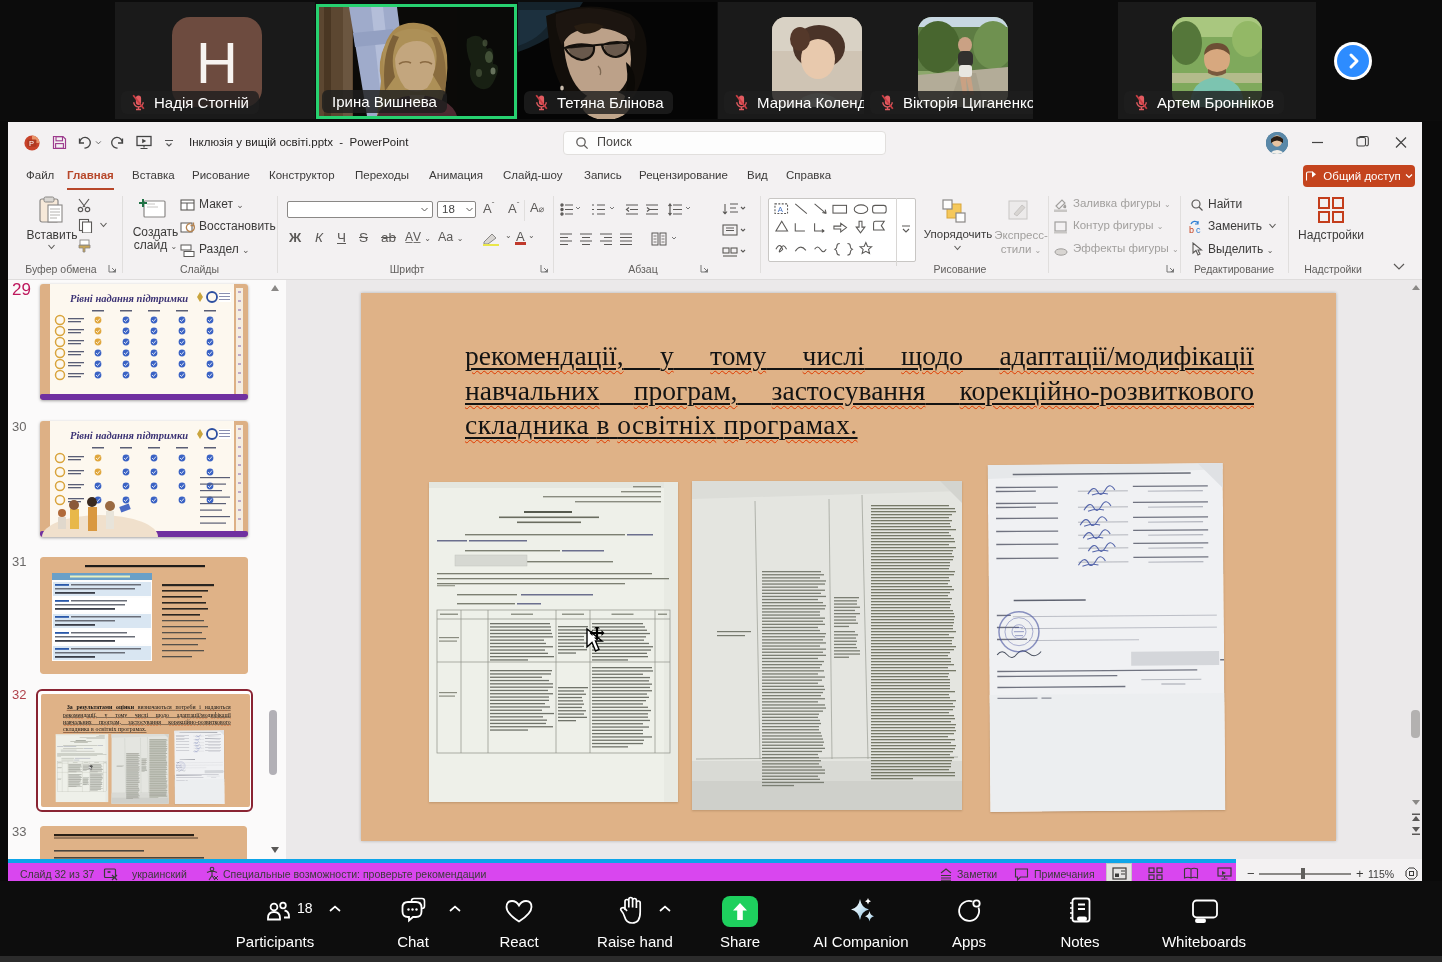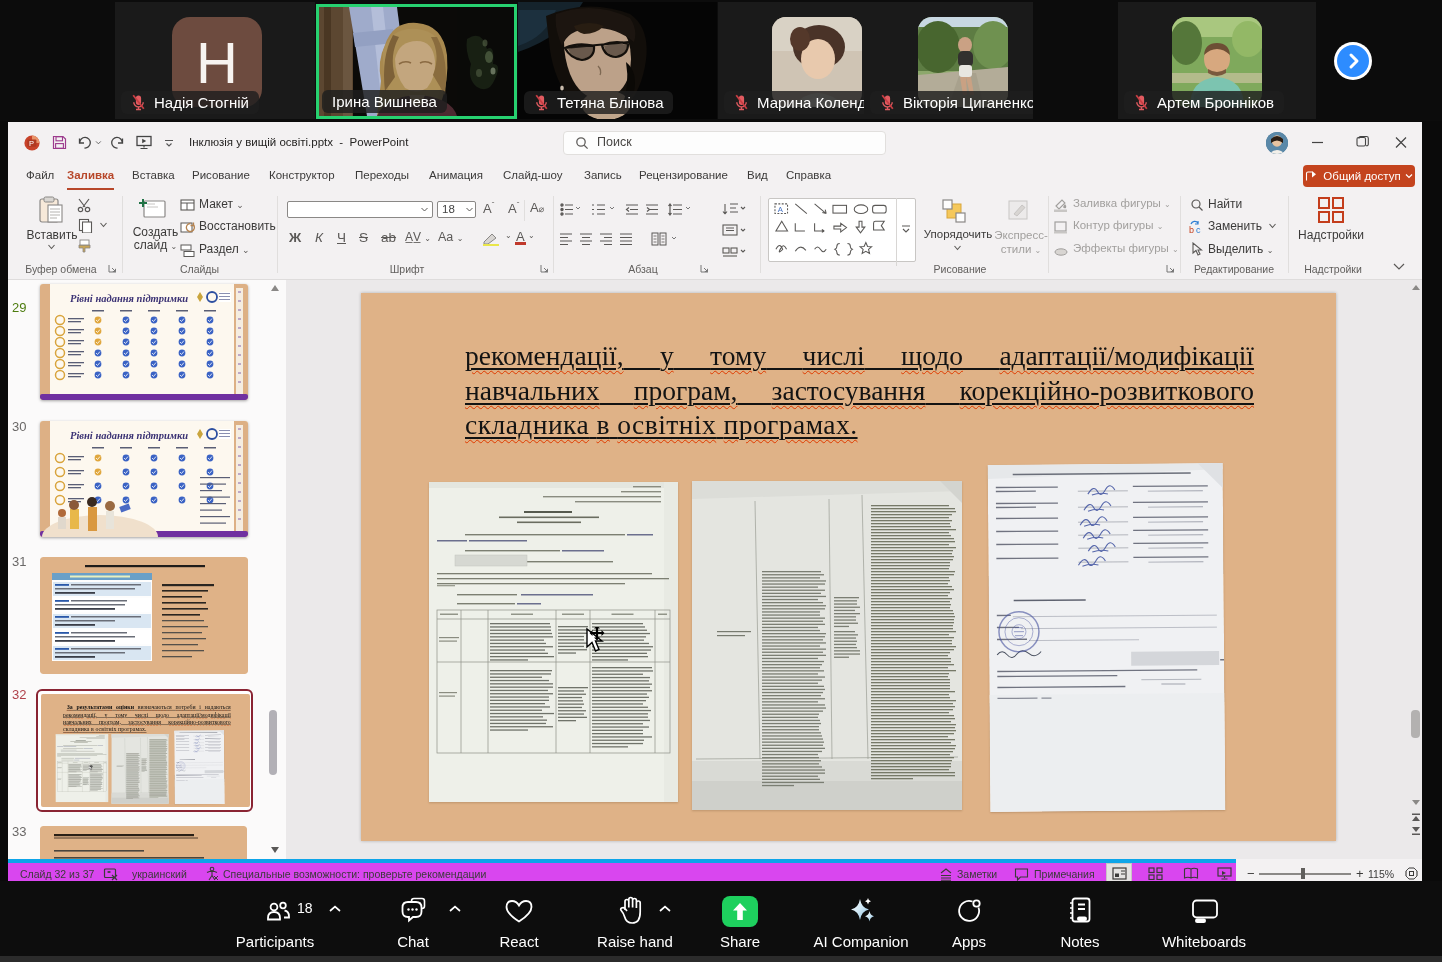--- a/index.html
+++ b/index.html
@@ -220,21 +220,21 @@
 
 <svg class="abs" style="left:1310px;top:13px" width="100" height="15" viewBox="0 0 100 15">
 <path d="M2 7.5 h11" stroke="#444" stroke-width="1.2"></path>
 <rect x="47" y="2.5" width="8.5" height="8.5" rx="1.5" fill="none" stroke="#444" stroke-width="1.1"></rect>
 <path d="M49 2.5 v-0.8 a1.5 1.5 0 0 1 1.5 -1.5 h6 a1.8 1.8 0 0 1 1.8 1.8 v6 a1.5 1.5 0 0 1 -1.5 1.5 h-0.8" fill="none" stroke="#444" stroke-width="1.1" transform="translate(0,1.3)"></path>
 <path d="M86 2.5 L96 12.5 M96 2.5 L86 12.5" stroke="#444" stroke-width="1.2"></path>
 </svg>
 </div>
 <div id="menurow">
         <div class="mtab" style="left:26px">Файл</div>
-<div class="mtab" style="left:67px;color:#b7472a;font-weight:bold;border-bottom:2.5px solid #b7472a">Заливка</div>
+<div class="mtab" style="left:67px;color:#b7472a;font-weight:bold;border-bottom:2.5px solid #b7472a">Главная</div>
 <div class="mtab" style="left:132px">Вставка</div>
 <div class="mtab" style="left:192px">Рисование</div>
 <div class="mtab" style="left:269px">Конструктор</div>
 <div class="mtab" style="left:355px">Переходы</div>
 <div class="mtab" style="left:429px">Анимация</div>
 <div class="mtab" style="left:503px">Слайд-шоу</div>
 <div class="mtab" style="left:584px">Запись</div>
 <div class="mtab" style="left:639px">Рецензирование</div>
 <div class="mtab" style="left:747px">Вид</div>
 <div class="mtab" style="left:786px">Справка</div>
@@ -503,21 +503,21 @@
           </g>
         </svg>
 <div class="abs" style="left:1296px;top:38px;width:70px;text-align:center;font-size:12px;color:#3b3a39">Надстройки</div>
 <div class="glabel" style="left:1288px;width:90px">Надстройки</div>
 <svg class="abs" style="left:1392px;top:72px" width="14" height="9" viewBox="0 0 14 9">
           <path d="M2 2 L7 7 L12 2" fill="none" stroke="#5b5957" stroke-width="1.2"></path>
         </svg>
 </div>
 <div id="docarea">
 <div id="thumbpanel">
-          <div class="abs" style="left:4px;top:20px;font-size:13px;color:#4d7c0f">29</div>
+          <div class="abs" style="left:4px;top:0;font-size:17px;color:#be185d">29</div>
           <div class="abs" style="left:32px;top:4px;width:208px;height:116px;border-radius:3px;overflow:hidden;box-shadow:0 1px 3px rgba(0,0,0,.35)"><svg width="208" height="116" viewBox="0 0 208 116">
               <rect width="208" height="116" fill="#fdf8ef"></rect>
               <rect x="0" y="0" width="10" height="116" fill="#ddb085"></rect>
               <rect x="194" y="0" width="14" height="116" fill="#ddb085"></rect>
               <rect x="196" y="4" width="7" height="108" fill="#f5ede1"></rect>
               <g stroke="#6a3fa0" stroke-width="0.8" fill="none">
                 <line x1="198" y1="8" x2="201" y2="8"></line>
                 <line x1="198" y1="17" x2="201" y2="17"></line>
                 <line x1="198" y1="26" x2="201" y2="26"></line>
                 <line x1="198" y1="35" x2="201" y2="35"></line>

